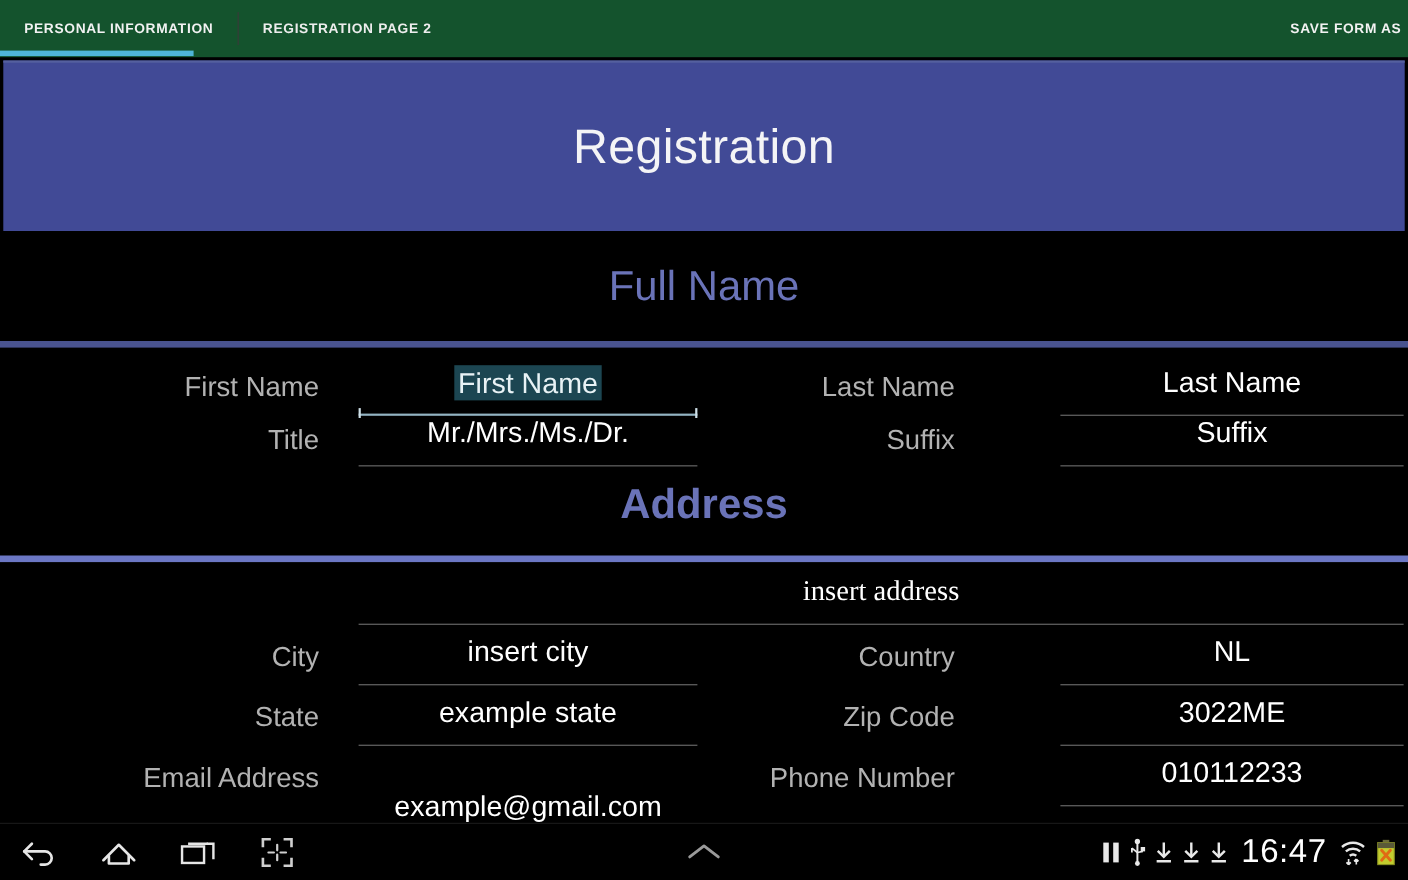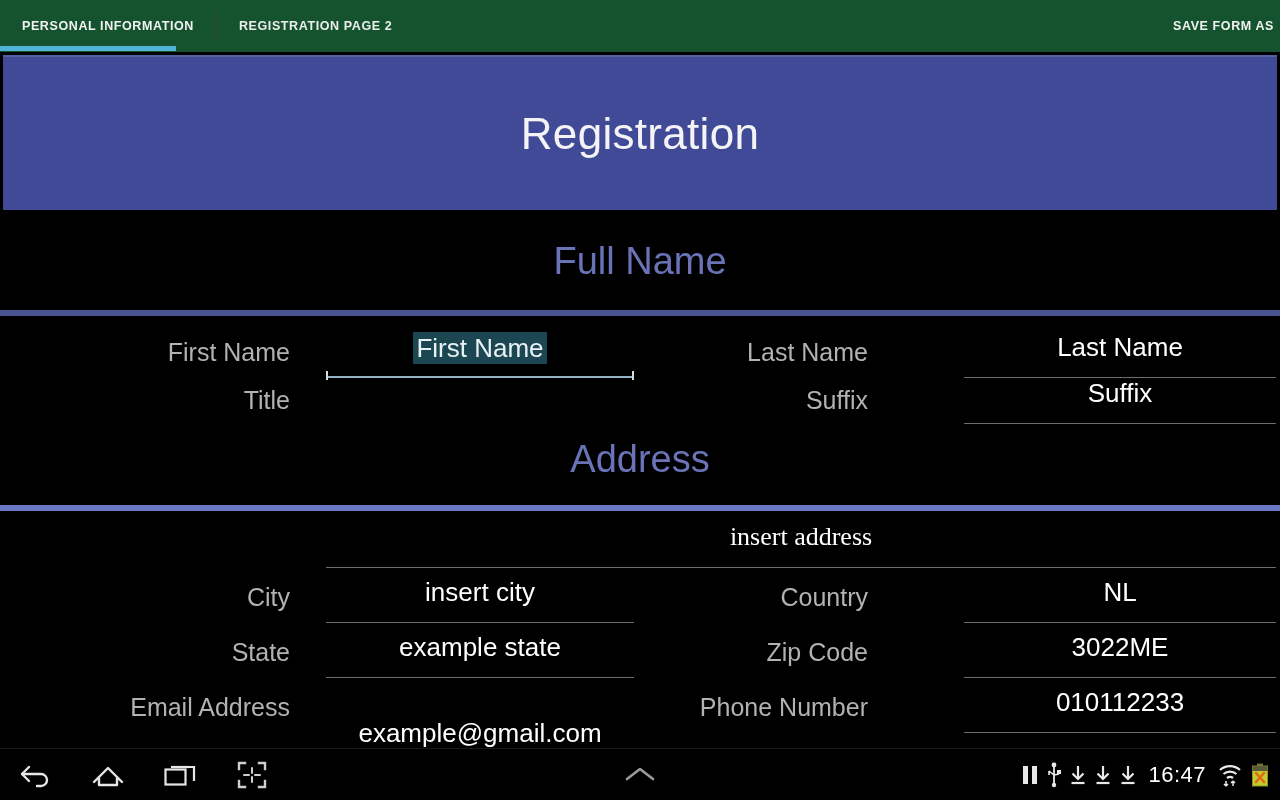--- a/index.html
+++ b/index.html
@@ -97,21 +97,21 @@
     background:#000;
     border-top:1px solid #1a1a1a;
   }
   .nav-left { position:absolute; left:14px; top:0; height:52px; display:flex; align-items:center; gap:28px; }
   .nav-ico { width:44px; height:40px; display:flex; align-items:center; justify-content:center; }
   .nav-center { position:absolute; left:0; top:0; width:1280px; height:52px; display:flex; align-items:center; justify-content:center; }
   .tray {
     position:absolute; right:10px; top:0; height:52px;
     display:flex; align-items:center; gap:7px;
   }
-  .clock { color:#fff; font-size:22px; letter-spacing:0.5px; margin:0 4px; }
+  .clock { color:#fff; font-size:30px; letter-spacing:0.5px; margin:0 4px; }
   .tray-ico { display:flex; align-items:center; justify-content:center; }
 </style>
 </head>
 <body>
 
 <div id="screen">
 
   <div class="actionbar">
     <div class="tab">
       <span>PERSONAL INFORMATION</span>
@@ -139,27 +139,30 @@
     <span class="handle left"></span>
     <span class="handle right"></span>
   </div>
 
   <div class="label" style="left:672px; width:196px; top:338px;">Last Name</div>
   <div class="field" style="left:964px; top:332px; width:312px;">
     <span class="val">Last Name</span>
   </div>
 
   <div class="label" style="left:0; width:290px; top:386px;">Title</div>
+  <div class="field" style="left:326px; top:378px; width:308px;">
+    <span class="val">Mr./Mrs./Ms./Dr.</span>
+  </div>
 
   <div class="label" style="left:672px; width:196px; top:386px;">Suffix</div>
   <div class="field" style="left:964px; top:378px; width:312px;">
     <span class="val">Suffix</span>
   </div>
 
-  <div class="section-head" style="top:438px;">Address</div>
+  <div class="section-head" style="top:438px;font-weight:bold;">Address</div>
   <div class="divider light" style="top:505px;"></div>
 
   <div class="field" style="left:326px; top:522px; width:950px;font-family:Liberation Serif, serif;">
     <span class="val">insert address</span>
   </div>
 
   <div class="label" style="left:0; width:290px; top:583px;">City</div>
   <div class="field" style="left:326px; top:577px; width:308px;">
     <span class="val">insert city</span>
   </div>

